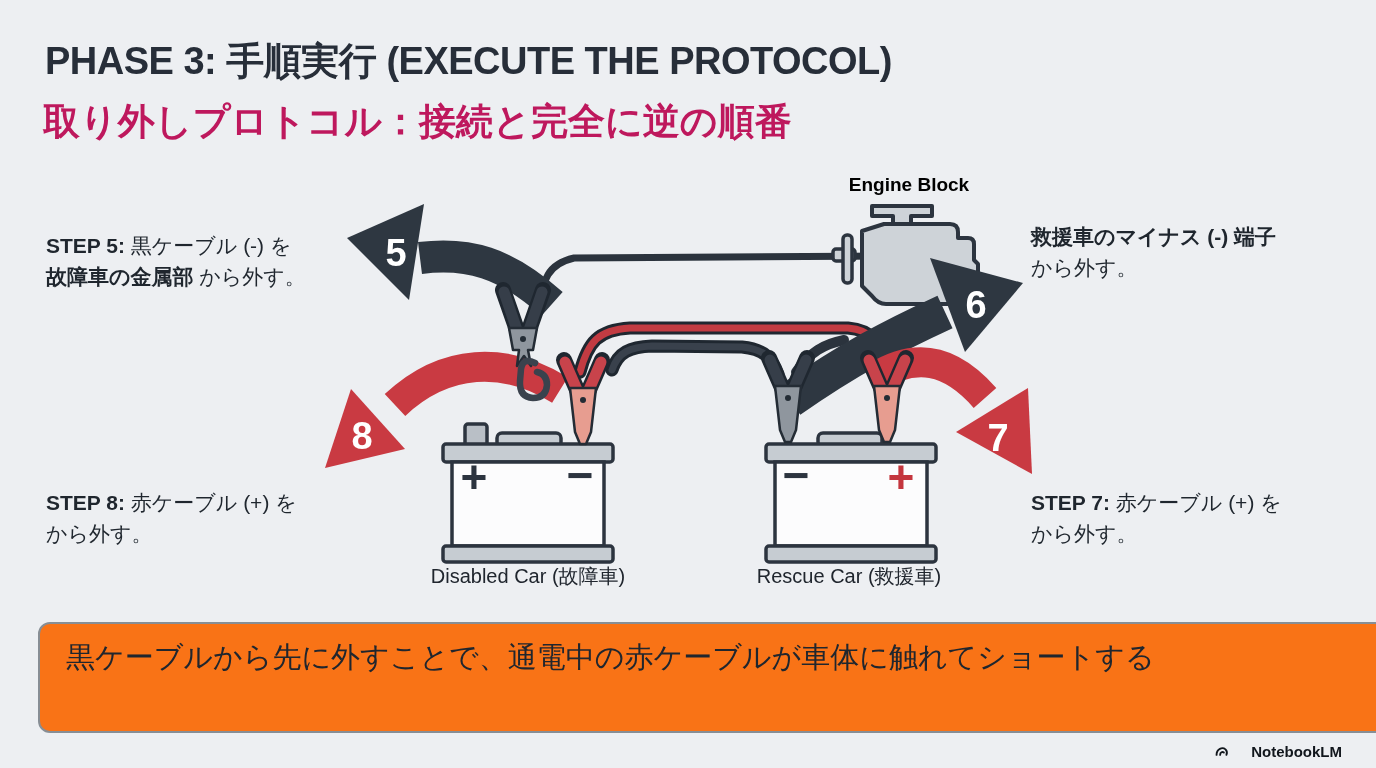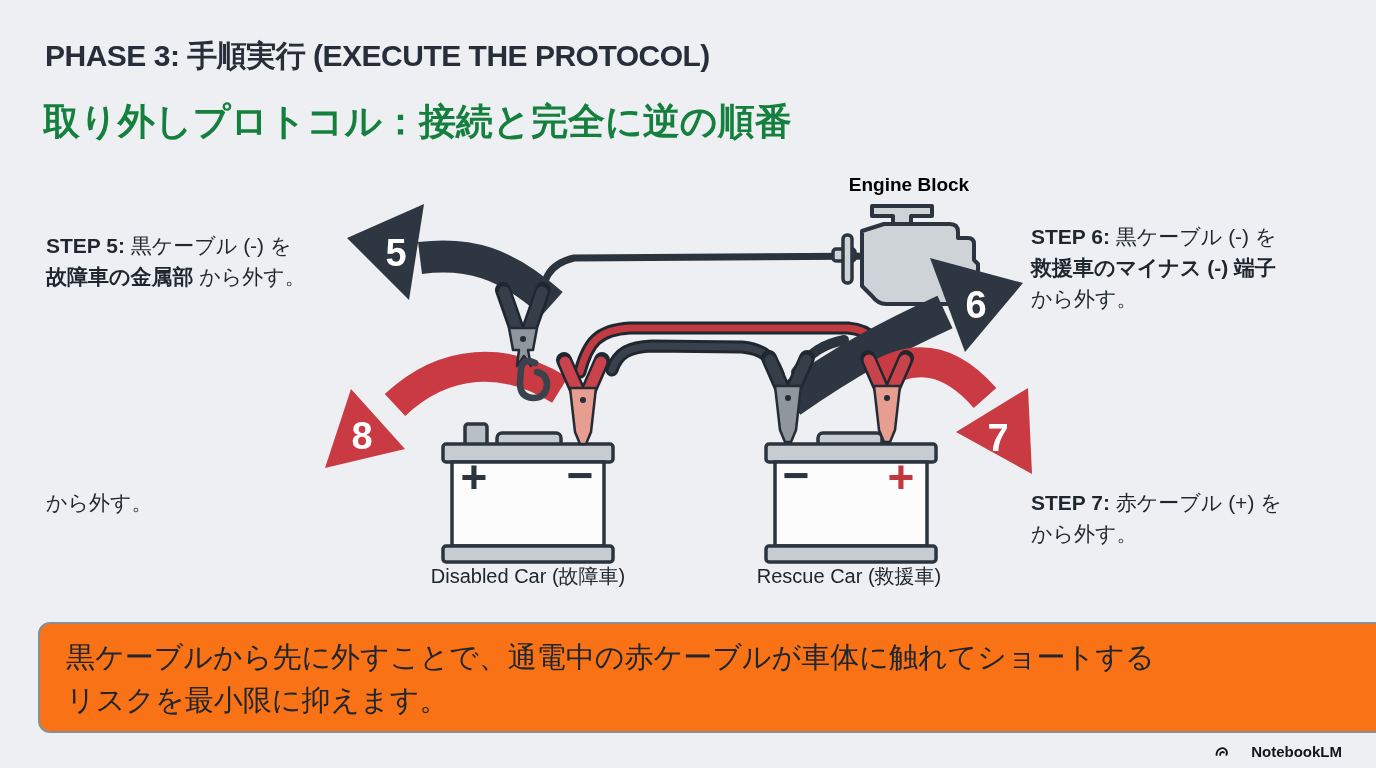--- a/index.html
+++ b/index.html
@@ -1,21 +1,21 @@
 <!DOCTYPE html>
 <html><head>
 <meta charset="utf-8">
 <style>
   html,body{margin:0;padding:0;}
   body{font-family:"Liberation Sans","DejaVu Sans",sans-serif;}
   .canvas{position:relative;width:1376px;height:768px;background:#edeff2;overflow:hidden;}
   .diagram-svg{position:absolute;left:0;top:0;width:1376px;height:768px;}
 
-  .title{position:absolute;left:45px;top:36px;font-size:30px;font-weight:700;color:#272e39;letter-spacing:-0.5px;white-space:nowrap;}
-  .subtitle{position:absolute;left:43px;top:97px;font-size:37px;font-weight:700;color:#15803d;white-space:nowrap;}
+  .title{position:absolute;left:45px;top:36px;font-size:38px;font-weight:700;color:#272e39;letter-spacing:-0.5px;white-space:nowrap;}
+  .subtitle{position:absolute;left:43px;top:97px;font-size:37px;font-weight:700;color:#be185d;white-space:nowrap;}
 
   .step{position:absolute;font-size:21px;color:#1f262e;line-height:31px;white-space:nowrap;}
   .step .lbl{font-weight:700;}
   .step .target{font-weight:700;}
   .step.red-target .target{color:#b03a42;}
   .step5{left:46px;top:230px;}
   .step6{left:1031px;top:221px;}
   .step7{left:1031px;top:487px;}
   .step8{left:46px;top:487px;}
 
@@ -154,38 +154,37 @@
   <div class="arrow-num num7">7</div>
   <div class="arrow-num num8">8</div>
 
   <div class="step step5">
     <div><span class="lbl">STEP 5:</span><span> 黒ケーブル (-) を</span></div>
     <div><span class="target">故障車の金属部</span><span> から外す。</span></div>
     <div><span></span></div>
   </div>
 
   <div class="step step6">
-    <div><span class="lbl">STEP 6:</span><span> 黒ケーブル (-) を</span></div>
     <div><span class="target">救援車のマイナス (-) 端子</span><span></span></div>
     <div><span>から外す。</span></div>
   </div>
 
   <div class="step step7 red-target">
     <div><span class="lbl">STEP 7:</span><span> 赤ケーブル (+) を</span></div>
     <div><span>から外す。</span></div>
   </div>
 
   <div class="step step8 red-target">
+    <div><span class="lbl">STEP 8:</span><span> 赤ケーブル (+) を</span></div>
     <div><span>から外す。</span></div>
   </div>
 
   <div class="note-box">
     <div class="inner">
       <div>黒ケーブルから先に外すことで、通電中の赤ケーブルが車体に触れてショートする</div>
-      <div>リスクを最小限に抑えます。</div>
     </div>
   </div>
 
   <div class="footer">
     <svg width="17" height="17" viewBox="0 0 20 20">
       <path d="M3 14 C3 6.5, 10 4.5, 13.5 7.5 C15.5 9.3, 15.6 11.5, 14.6 14" fill="none" stroke="#11161c" stroke-width="2.2" stroke-linecap="round"></path>
       <path d="M7.2 14 C7.2 10.8, 10 9.8, 11.6 11.2" fill="none" stroke="#11161c" stroke-width="2.2" stroke-linecap="round"></path>
     </svg>
     <span class="brand">NotebookLM</span>
   </div>

